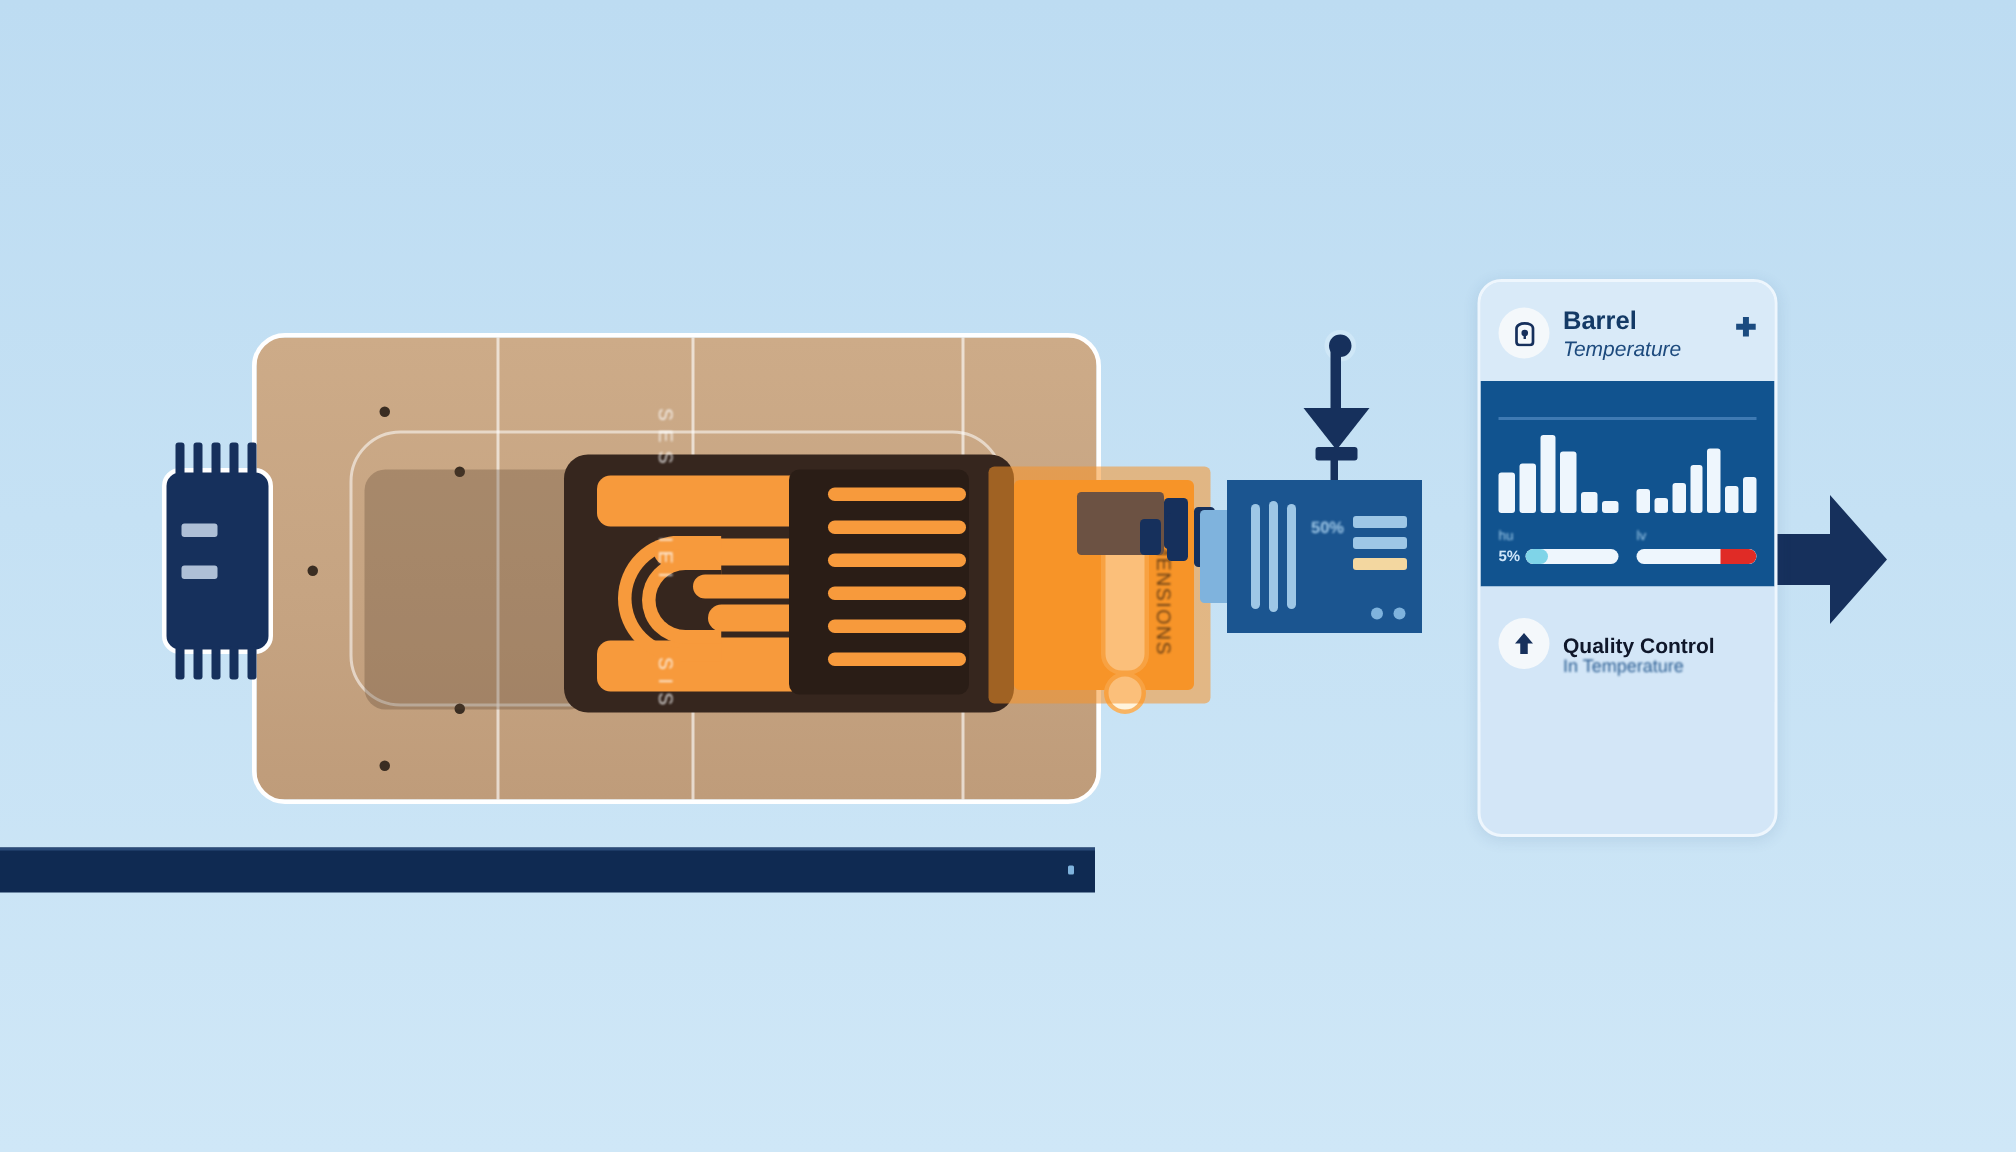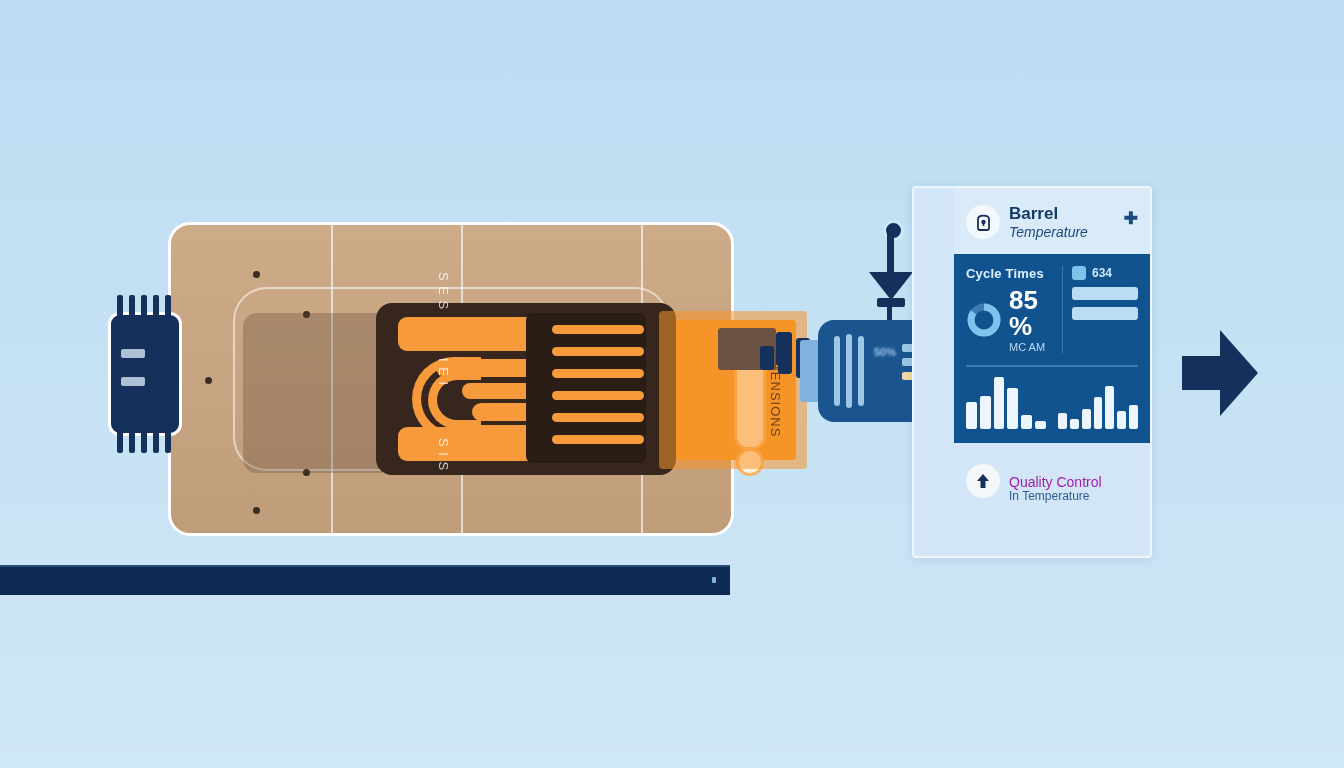--- a/index.html
+++ b/index.html
@@ -68,21 +68,21 @@
   .tip-seg{position:absolute;background:#16305c;border-radius:3px;}
 
   .vtext{
     position:absolute;writing-mode:vertical-rl;
     color:rgba(255,255,255,.78);font-size:13px;letter-spacing:1px;
     filter:blur(.7px);white-space:nowrap;
   }
   .vtext.dark{color:rgba(60,38,18,.75);}
 
   
-  .cabinet{position:absolute;left:818px;top:320px;width:130px;height:102px;background:#1b5590;border-radius:16px;}
+  .cabinet{position:absolute;left:818px;top:320px;width:130px;height:102px;background:#1b5590;border-radius:0;}
   .cab-side{position:absolute;left:800px;top:340px;width:22px;height:62px;background:#7fb3dd;border-radius:3px;}
   .cab-stripe{position:absolute;width:6px;background:#9ec7e6;border-radius:3px;}
   .cab-row{position:absolute;right:10px;width:36px;height:8px;background:#9ec7e6;border-radius:2px;}
   .cab-row.amber{background:#f3d7a0;}
   .cab-led{position:absolute;bottom:9px;width:8px;height:8px;border-radius:50%;background:#7fb3dd;}
   .cab-label{position:absolute;right:52px;top:26px;color:#9ec7e6;font-size:11px;font-weight:bold;filter:blur(.8px);}
 
   
   .plunger-head{position:absolute;left:883px;top:220px;width:15px;height:15px;border-radius:50%;background:#16305c;border:3px solid #cfe7f7;}
   .plunger-rod{position:absolute;left:887px;top:232px;width:7px;height:48px;background:#16305c;}
@@ -92,23 +92,23 @@
 
   
   .big-arrow{position:absolute;left:1182px;top:330px;width:76px;height:86px;}
 
   
   .conveyor{position:absolute;left:0;top:565px;width:730px;height:28px;background:#0f2a52;border-top:2px solid #2a4a78;}
   .conveyor-dot{position:absolute;right:14px;top:10px;width:4px;height:6px;background:#7fb3dd;border-radius:1px;}
 
   
   .dash{
-    position:absolute;left:912px;top:186px;width:196px;height:368px;
-    background:#d3e6f7;border-radius:4px;border:2px solid #eef6fd;
-    overflow:hidden;box-shadow:0 2px 10px rgba(30,70,120,.12);padding-left:40px;
+    position:absolute;left:985px;top:186px;width:196px;height:368px;
+    background:#d3e6f7;border-radius:16px;border:2px solid #eef6fd;
+    overflow:hidden;box-shadow:0 2px 10px rgba(30,70,120,.12);
   }
   .dash-head{display:flex;align-items:center;gap:9px;padding:16px 12px 14px 12px;background:#d9eaf8;position:relative;}
   .icon-circle{width:34px;height:34px;border-radius:50%;background:#f4f8fb;display:flex;align-items:center;justify-content:center;flex:none;}
   .head-text{line-height:1.15;}
   .head-t1{font-size:17px;font-weight:bold;color:#143a66;}
   .head-t2{font-size:14px;color:#1d4a7d;filter:blur(.35px);font-style:italic;}
   .plus-ico{position:absolute;right:12px;top:20px;color:#1b4b80;font-size:17px;font-weight:bold;}
 
   .dash-mid{background:#11538f;padding:12px 12px 14px 12px;}
   .mid-top{display:flex;gap:10px;}
@@ -133,21 +133,21 @@
   .sliders{display:flex;gap:12px;margin-top:10px;}
   .sl-col{flex:1;}
   .sl-cap{font-size:9px;color:#9fcbea;filter:blur(.6px);height:11px;}
   .sl-line{display:flex;align-items:center;gap:4px;margin-top:3px;}
   .sl-val{font-size:10px;font-weight:bold;color:#cfe6fa;filter:blur(.5px);}
   .track{flex:1;height:10px;background:#eef6fd;border-radius:6px;position:relative;overflow:hidden;}
   .knob{position:absolute;left:0;top:0;width:15px;height:10px;border-radius:6px;background:#7fd4e8;}
   .track-red{position:absolute;right:0;top:0;width:30%;height:10px;background:#e02b26;border-radius:0 6px 6px 0;}
 
   .dash-foot{display:flex;align-items:center;gap:9px;padding:16px 12px;background:#d3e6f7;}
-  .foot-t1{font-size:14px;font-weight:normal;color:#a21caf;margin-top:15px;}
+  .foot-t1{font-size:14px;font-weight:bold;color:#0f172a;margin-top:15px;}
   .foot-t2{font-size:12px;color:#2a5d92;filter:blur(.6px);}
 </style>
 </head>
 <body>
 
 <div class="stage">
 
   <div class="machine-wrap">
 
     <div class="machine-body">
@@ -257,43 +257,20 @@
         </svg>
       </div>
       <div class="head-text">
         <div class="head-t1">Barrel</div>
         <div class="head-t2">Temperature</div>
       </div>
       <div class="plus-ico">✚</div>
     </div>
 
     <div class="dash-mid">
-      <div class="mid-top">
-        <div class="mid-left">
-          <div class="mid-label">Cycle Times</div>
-          <div class="gauge-row">
-            <svg class="donut" viewBox="0 0 36 36">
-              <circle cx="18" cy="18" r="13" fill="none" stroke="#3f7ab3" stroke-width="7"></circle>
-              <circle cx="18" cy="18" r="13" fill="none" stroke="#7fc3ec" stroke-width="7" stroke-dasharray="69 82" stroke-dashoffset="0" transform="rotate(-90 18 18)"></circle>
-            </svg>
-            <div>
-              <div class="pct">85 %</div>
-              <div class="pct-sub">MC AM</div>
-            </div>
-          </div>
-        </div>
-        <div class="mid-right">
-          <div class="badge-row">
-            <div class="badge-sq"></div>
-            <div class="badge-num">634</div>
-          </div>
-          <div class="bar-pill"></div>
-          <div class="bar-pill"></div>
-        </div>
-      </div>
 
       <div class="divider"></div>
 
       <div class="charts">
         <div class="chart-grp">
           <div class="cbar" style="height:52%"></div>
           <div class="cbar" style="height:62%"></div>
           <div class="cbar" style="height:100%"></div>
           <div class="cbar" style="height:78%"></div>
           <div class="cbar" style="height:26%"></div>
@@ -303,20 +280,39 @@
           <div class="cbar" style="height:30%"></div>
           <div class="cbar" style="height:18%"></div>
           <div class="cbar" style="height:38%"></div>
           <div class="cbar" style="height:60%"></div>
           <div class="cbar" style="height:82%"></div>
           <div class="cbar" style="height:34%"></div>
           <div class="cbar" style="height:46%"></div>
         </div>
       </div>
 
+      <div class="sliders">
+        <div class="sl-col">
+          <div class="sl-cap">hu</div>
+          <div class="sl-line">
+            <span class="sl-val">5%</span>
+            <div class="track">
+              <div class="knob"></div>
+            </div>
+          </div>
+        </div>
+        <div class="sl-col">
+          <div class="sl-cap">lv</div>
+          <div class="sl-line">
+            <div class="track">
+              <div class="track-red"></div>
+            </div>
+          </div>
+        </div>
+      </div>
     </div>
 
     <div class="dash-foot">
       <div class="icon-circle">
         <svg width="18" height="18" viewBox="0 0 18 18">
           <path d="M9 2 L15 9 L11.5 9 L11.5 16 L6.5 16 L6.5 9 L3 9 Z" fill="#16305c"></path>
         </svg>
       </div>
       <div class="head-text">
         <div class="foot-t1">Quality Control</div>

